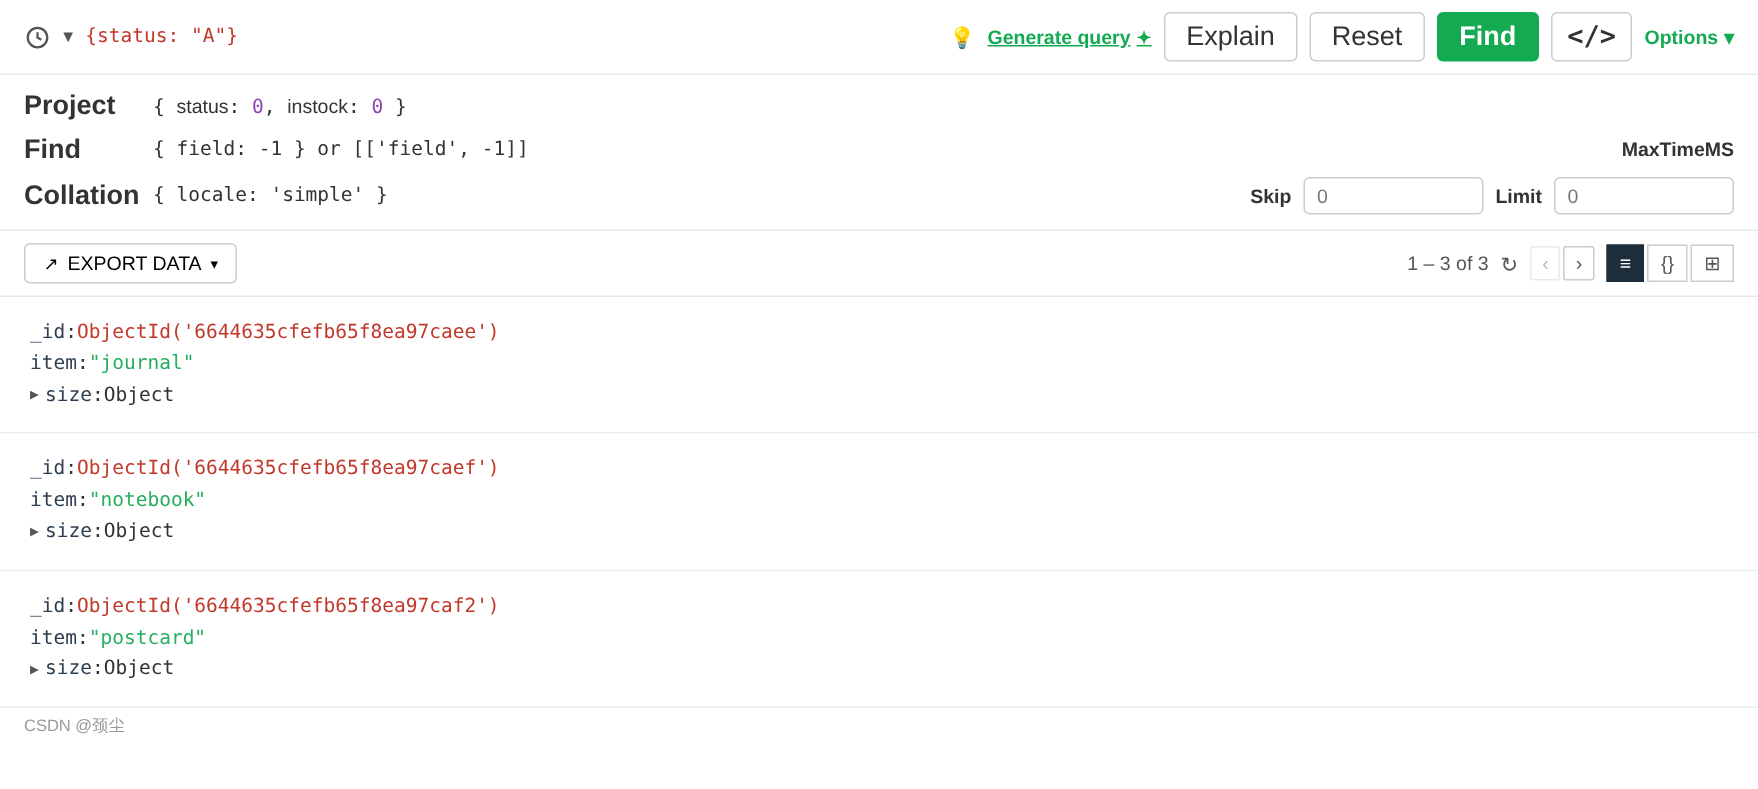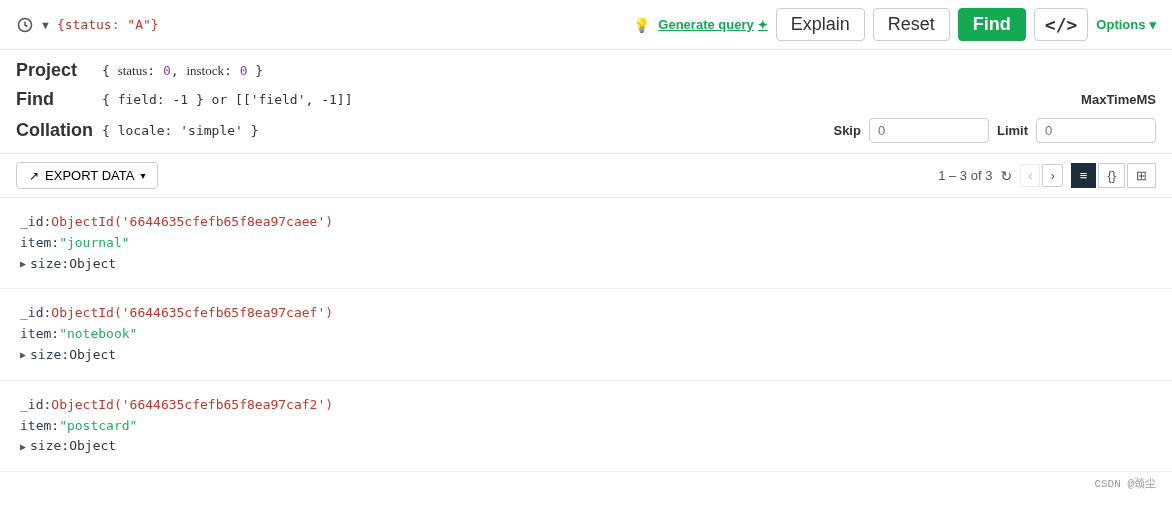--- a/index.html
+++ b/index.html
@@ -131,21 +131,21 @@
       padding: 4px 8px;
       font-size: 13px;
       width: 180px;
       color: #999;
       outline: none;
     }
     .skip-input { width: 120px; }
     .limit-input { width: 120px; }
 
     
-    .code-key { color: #333; font-family: Liberation Serif, serif; }
+    .code-key { color: #333; font-family: Liberation Sans, sans-serif; }
     .code-val-num { color: #8e44ad; font-family: monospace; }
     .code-punct { color: #333; font-family: monospace; }
 
     
     .data-toolbar {
       display: flex;
       align-items: center;
       justify-content: space-between;
       padding: 8px 16px;
       border-bottom: 1px solid #e5e7eb;
@@ -234,25 +234,24 @@
       font-size: 10px;
       user-select: none;
     }
     .field-key-dark { color: #2c3e50; font-family: monospace; }
     .field-colon { color: #333; font-family: monospace; }
     .object-id { color: #c0392b; font-family: monospace; }
     .string-val { color: #27ae60; font-family: monospace; }
     .type-val { color: #333; font-family: monospace; }
 
     .watermark {
-      text-align: right;
+      text-align: left;
       padding: 4px 16px;
       color: #999;
       font-size: 11px;
-      font-family: Liberation Mono, monospace;
     }
   </style>
 </head>
 <body>
 
 <div class="top-bar">
   <div class="top-bar-left">
     <span class="clock-icon">
       <svg width="16" height="16" viewBox="0 0 16 16" fill="none" stroke="#555" stroke-width="1.5">
         <circle cx="8" cy="8" r="6.5"></circle>

